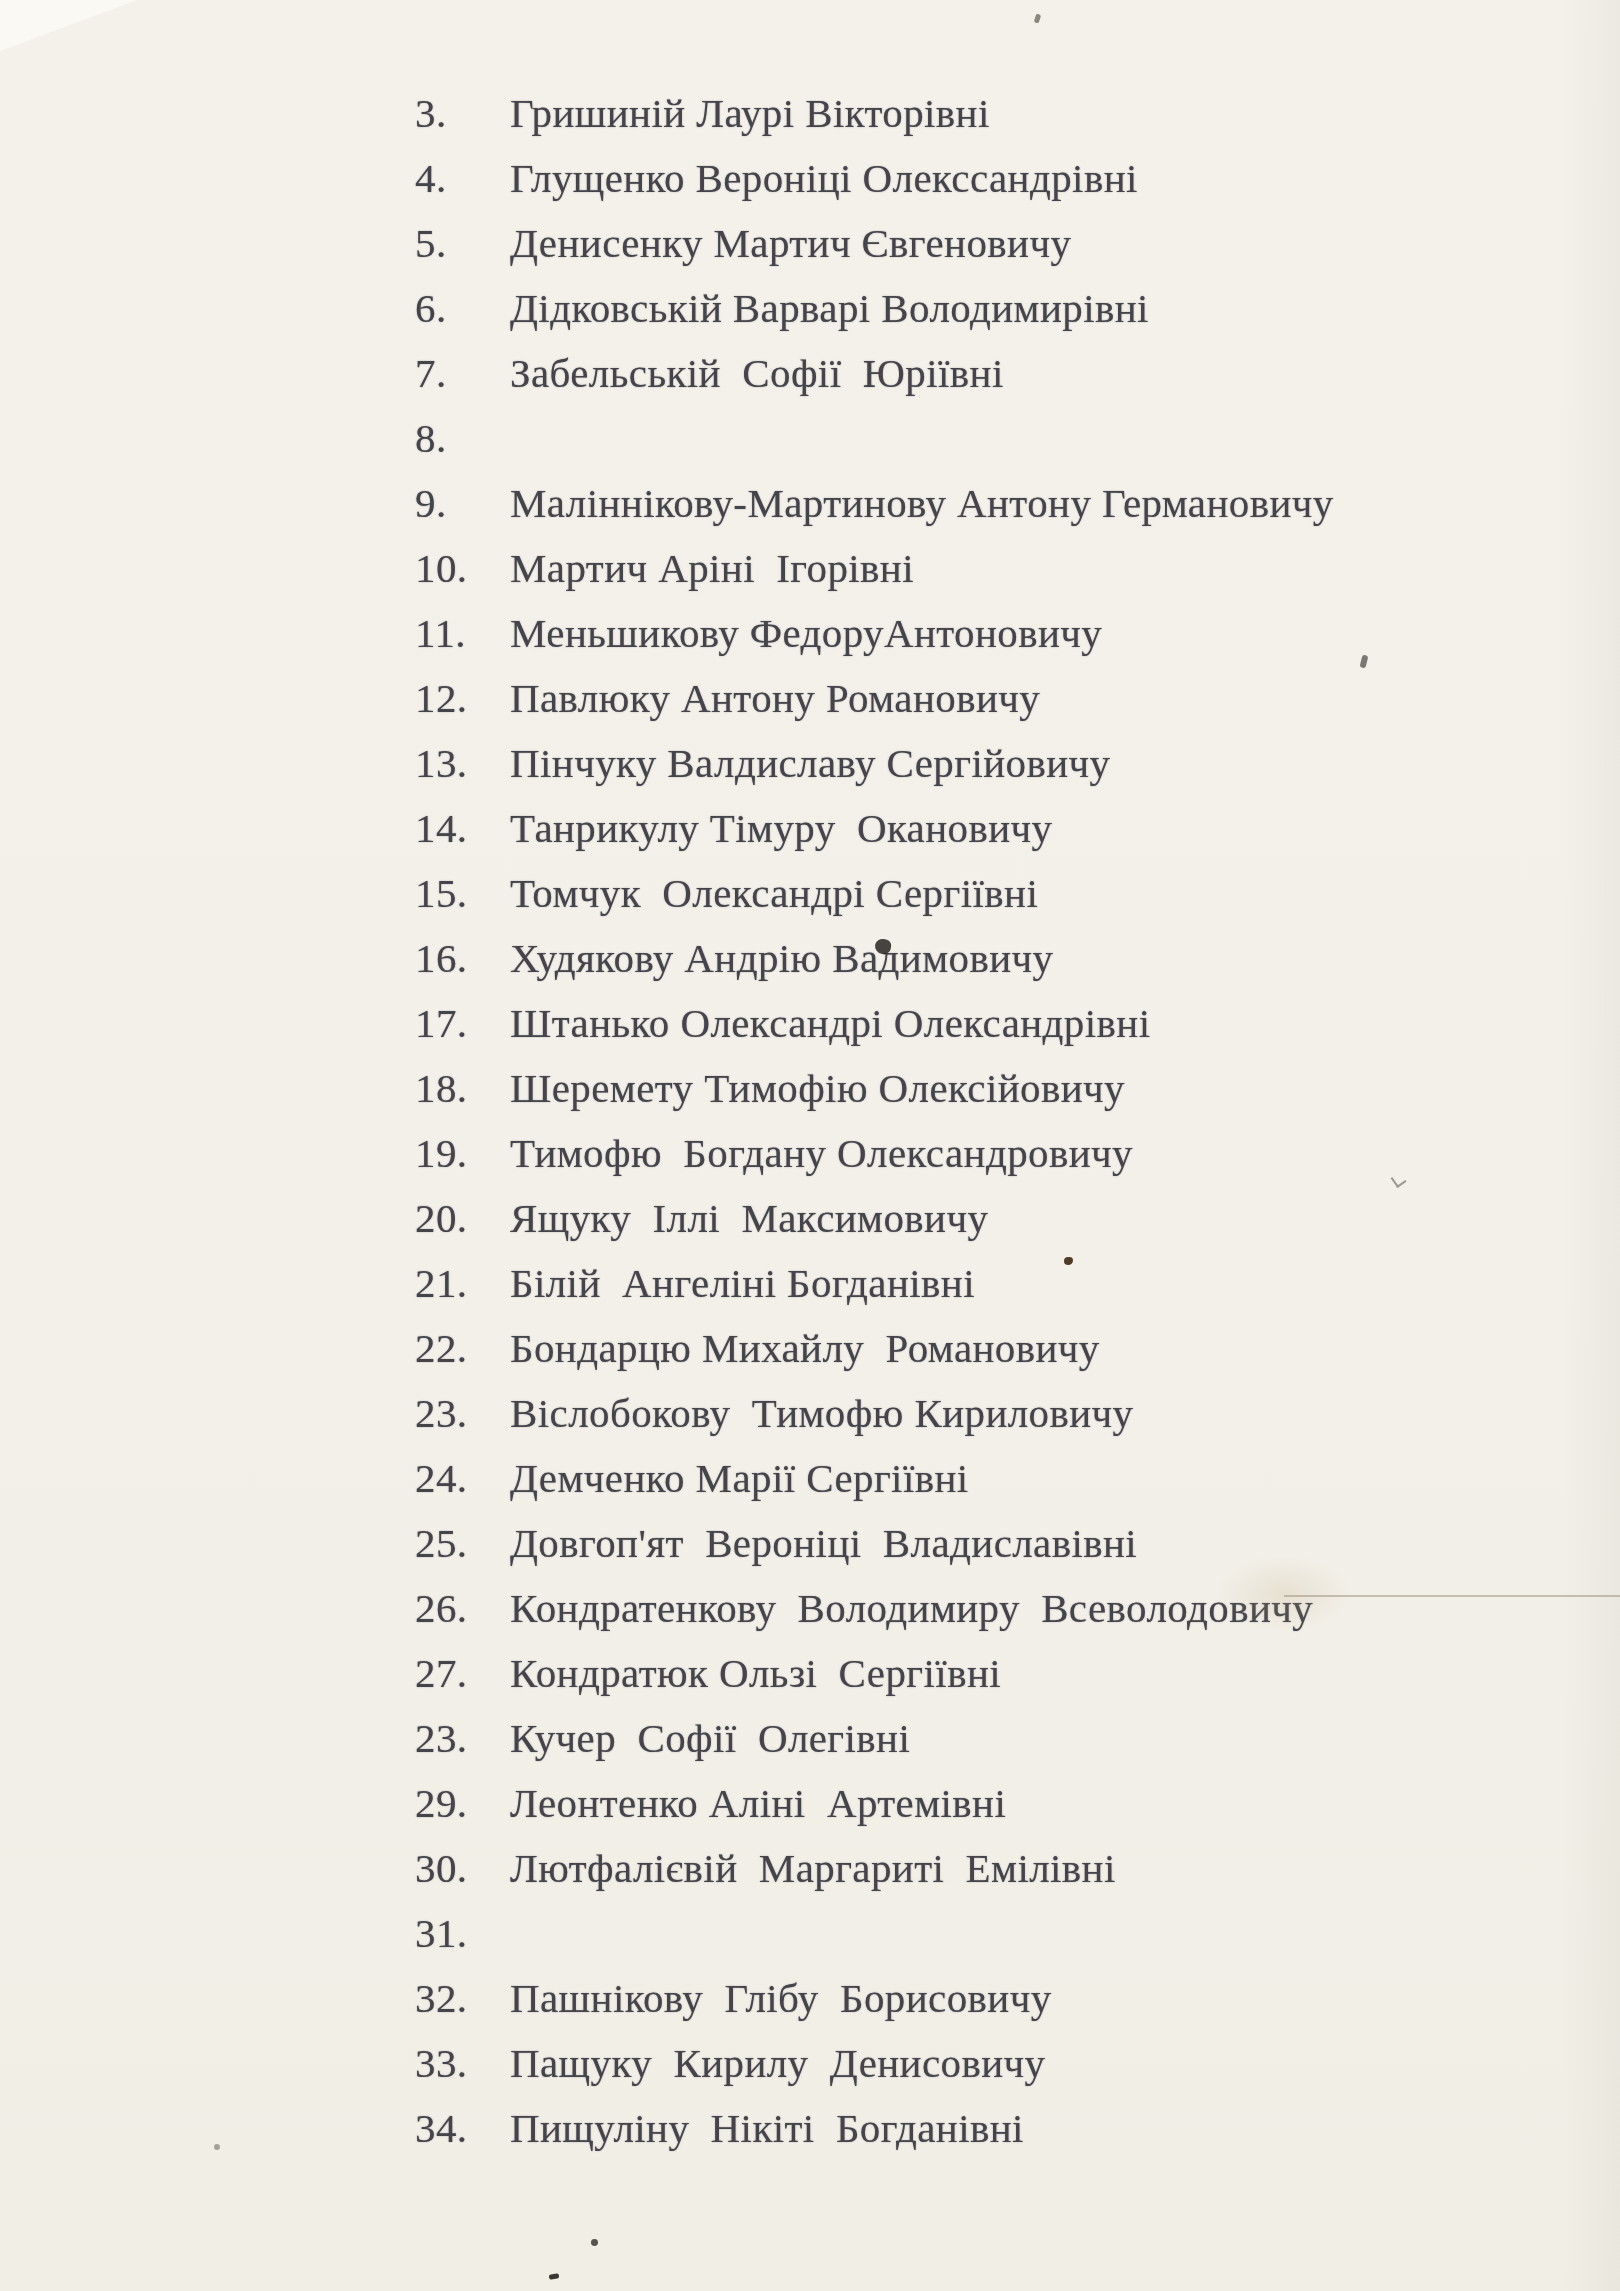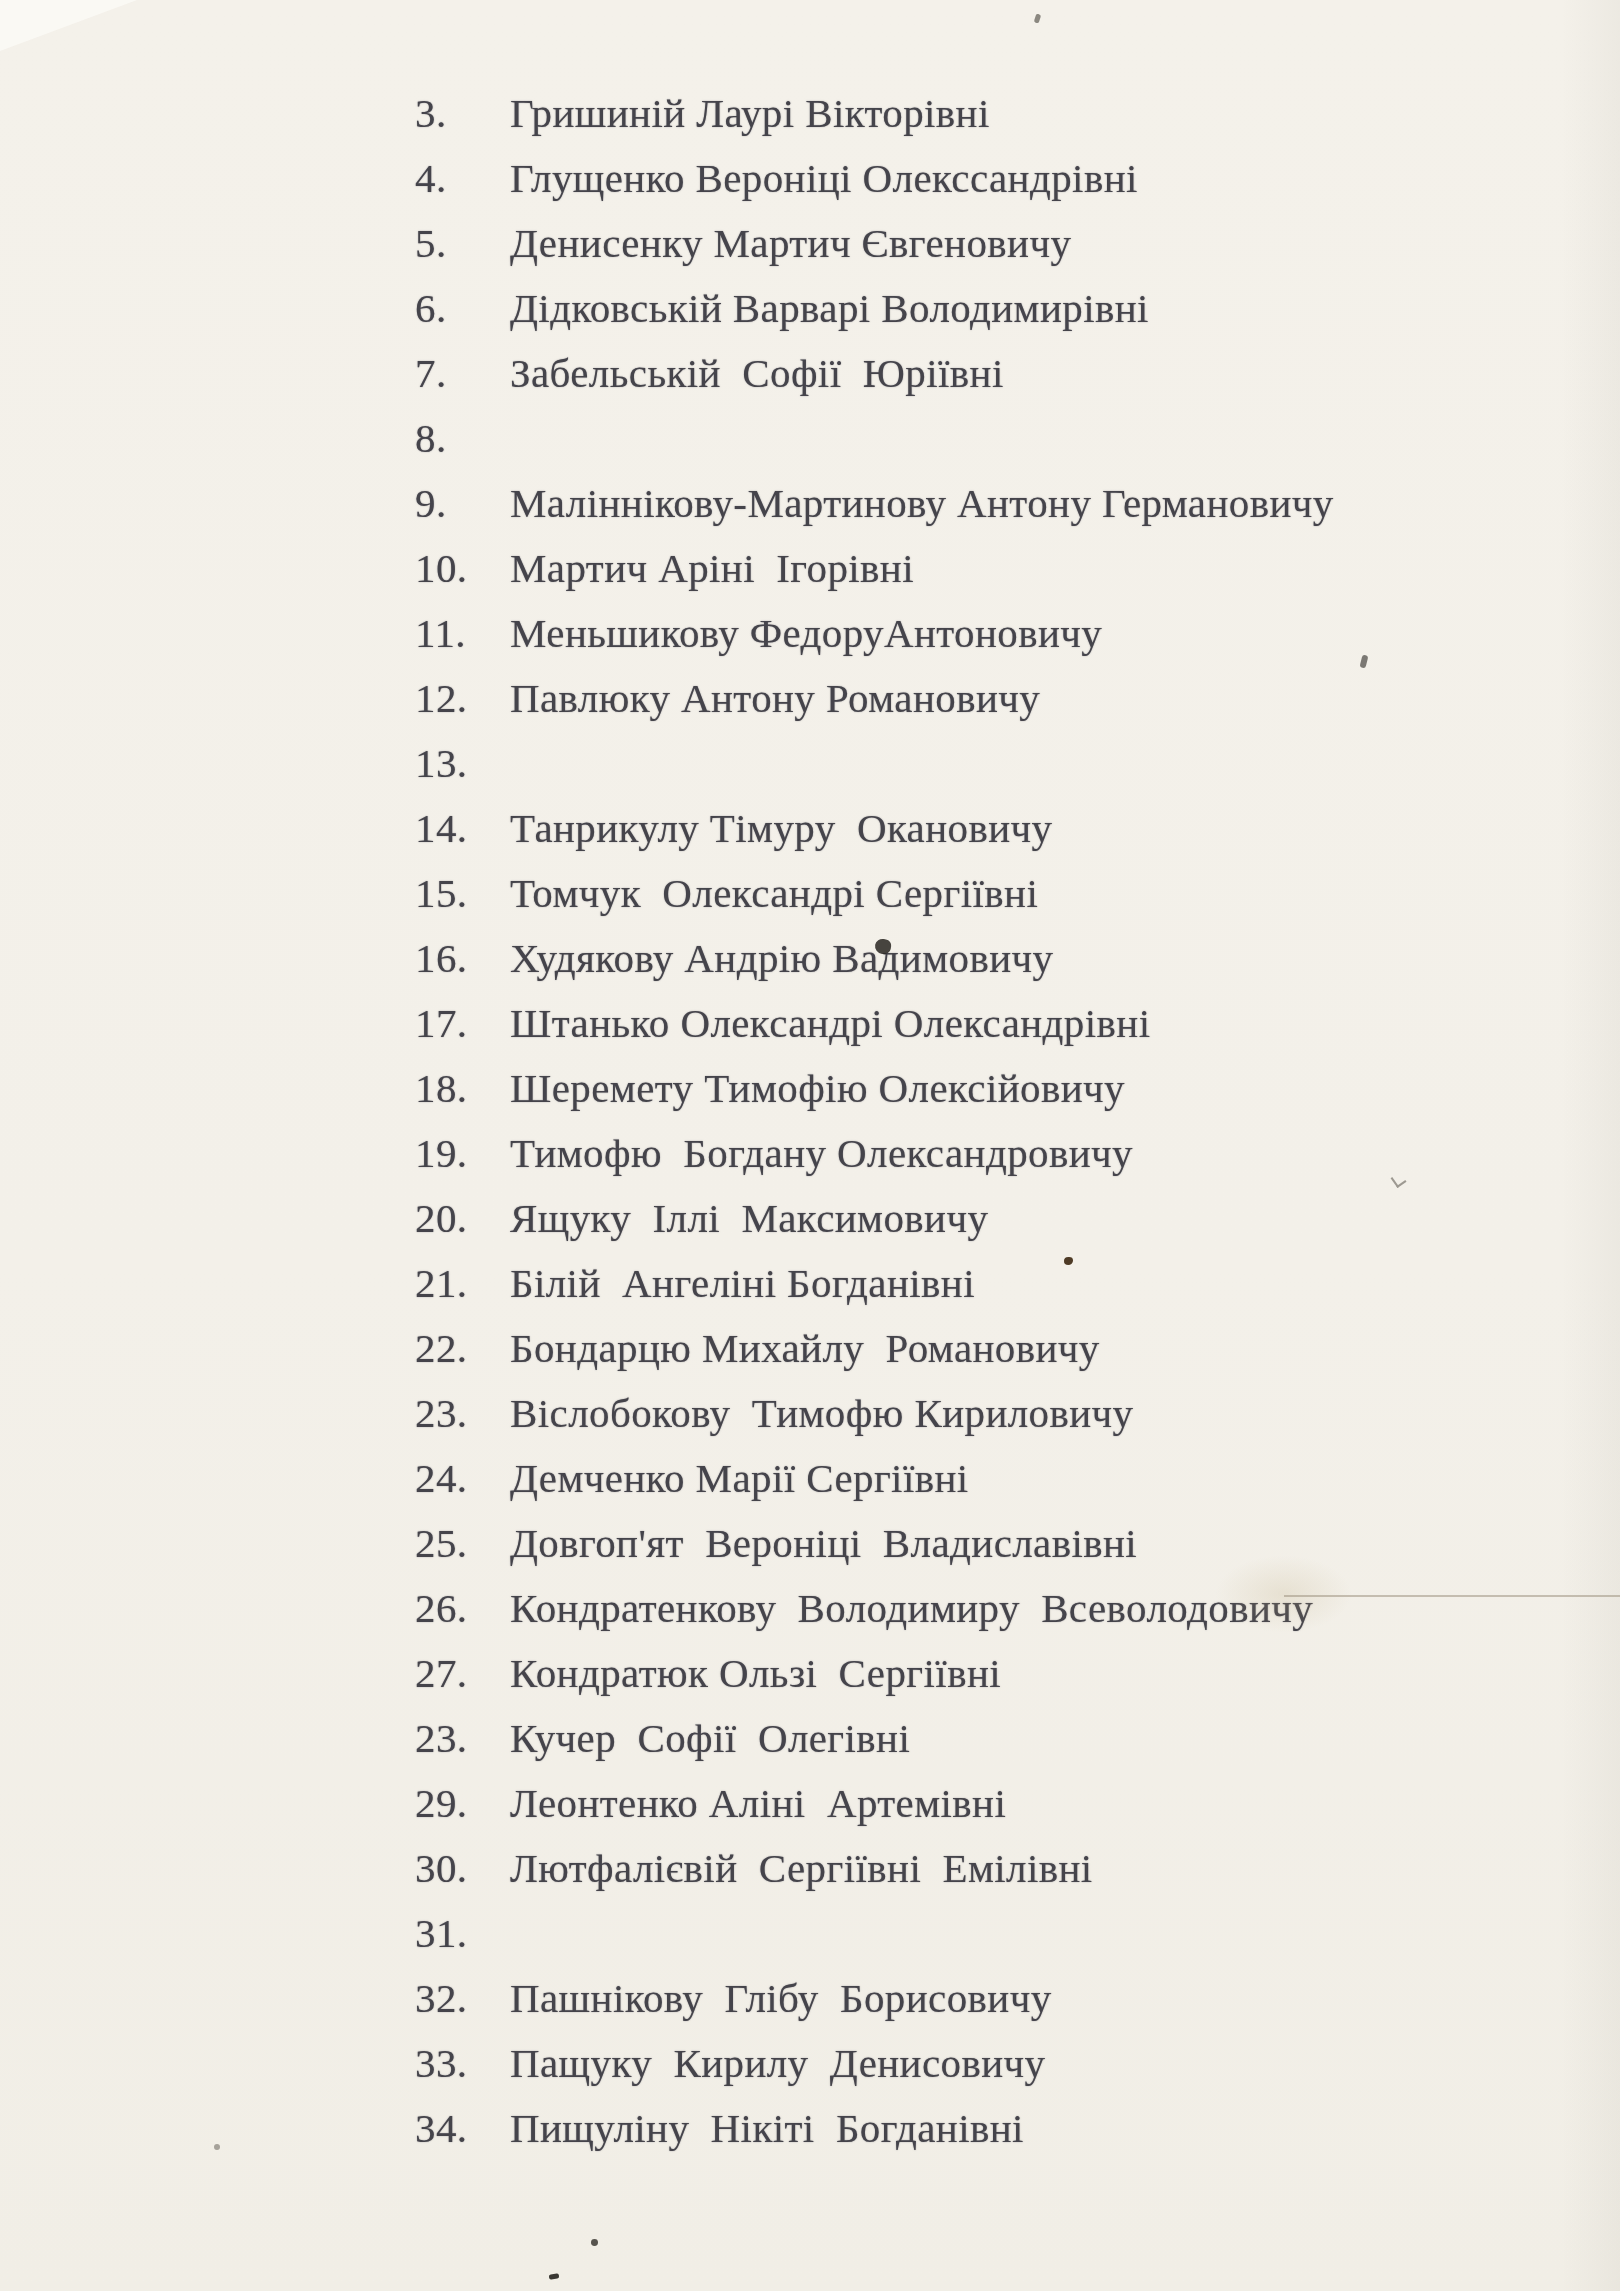--- a/index.html
+++ b/index.html
@@ -170,20 +170,21 @@
       <div class="row">
         <span class="num">11.</span>
         <span class="name">Меньшикову ФедоруАнтоновичу</span>
       </div>
       <div class="row">
         <span class="num">12.</span>
         <span class="name">Павлюку Антону Романовичу</span>
       </div>
       <div class="row">
         <span class="num">13.</span>
+        <span class="name">Пінчуку Валдиславу Сергійовичу</span>
       </div>
       <div class="row">
         <span class="num">14.</span>
         <span class="name">Танрикулу Тімуру  Окановичу</span>
       </div>
       <div class="row">
         <span class="num">15.</span>
         <span class="name">Томчук  Олександрі Сергіївні</span>
       </div>
       <div class="row">
@@ -237,21 +238,21 @@
       <div class="row">
         <span class="num">23.</span>
         <span class="name">Кучер  Софії  Олегівні</span>
       </div>
       <div class="row">
         <span class="num">29.</span>
         <span class="name">Леонтенко Аліні  Артемівні</span>
       </div>
       <div class="row">
         <span class="num">30.</span>
-        <span class="name">Лютфалієвій  Сергіївні  Емілівні</span>
+        <span class="name">Лютфалієвій  Маргариті  Емілівні</span>
       </div>
       <div class="row">
         <span class="num">31.</span>
       </div>
       <div class="row">
         <span class="num">32.</span>
         <span class="name">Пашнікову  Глібу  Борисовичу</span>
       </div>
       <div class="row">
         <span class="num">33.</span>

